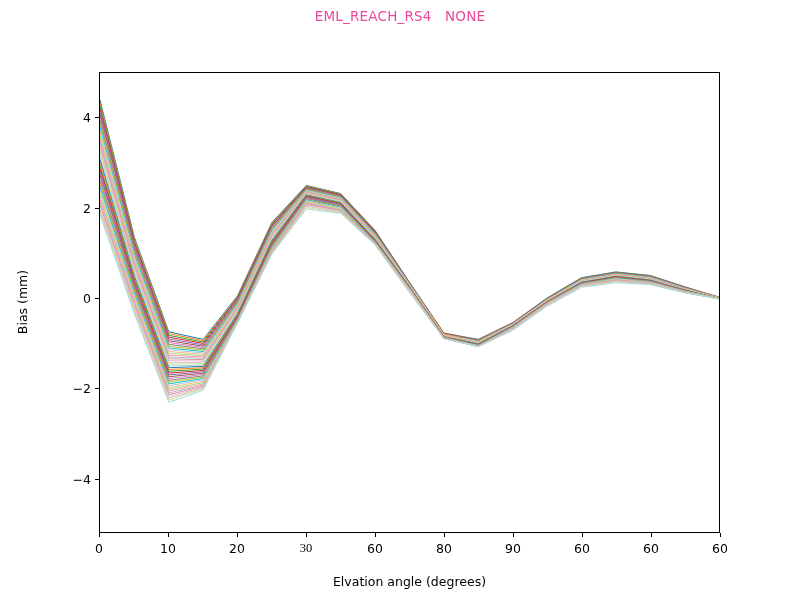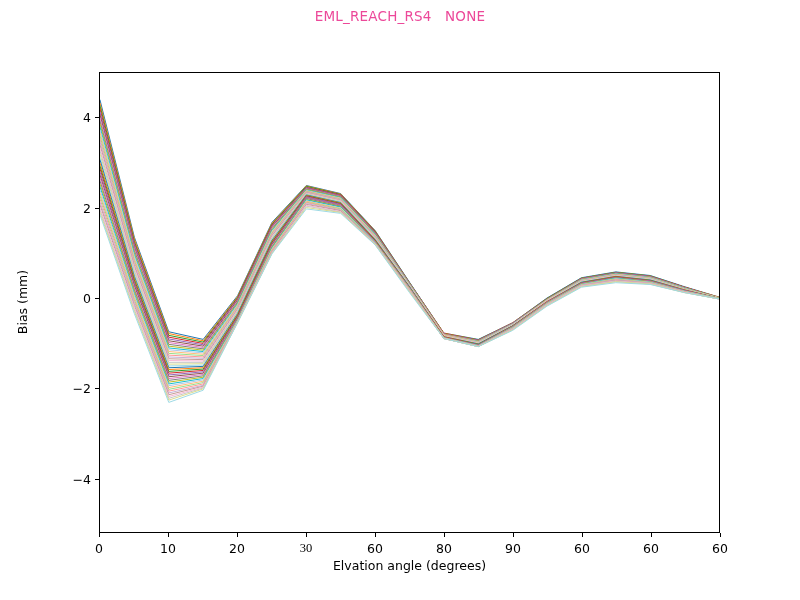--- a/index.html
+++ b/index.html
@@ -83,21 +83,21 @@
     color: #000000;
   }
   .xtick-mark {
     position: absolute;
     width: 1.1px;
     height: 4px;
     background: #000000;
   }
   #xlabel {
     position: absolute;
-    top: 558px;
+    top: 574px;
     left: 99px;
     width: 621px;
     text-align: center;
     font-size: 12.5px;
     color: #000000;
   }
   #ylabel {
     position: absolute;
     left: 22px;
     top: 302px;

